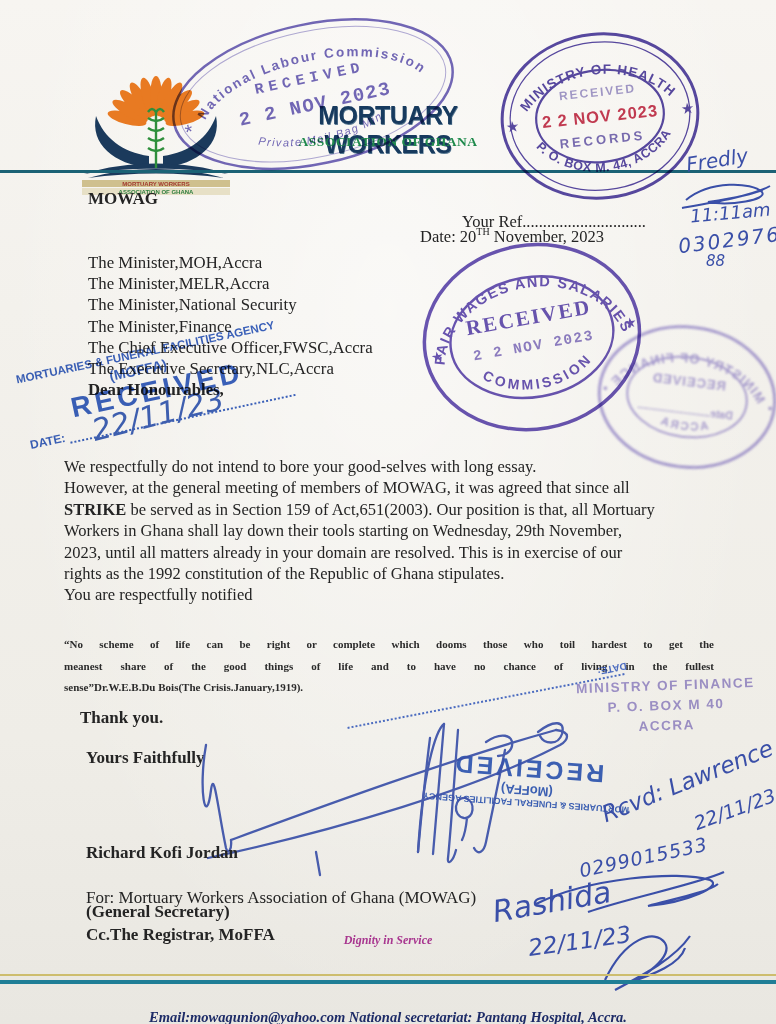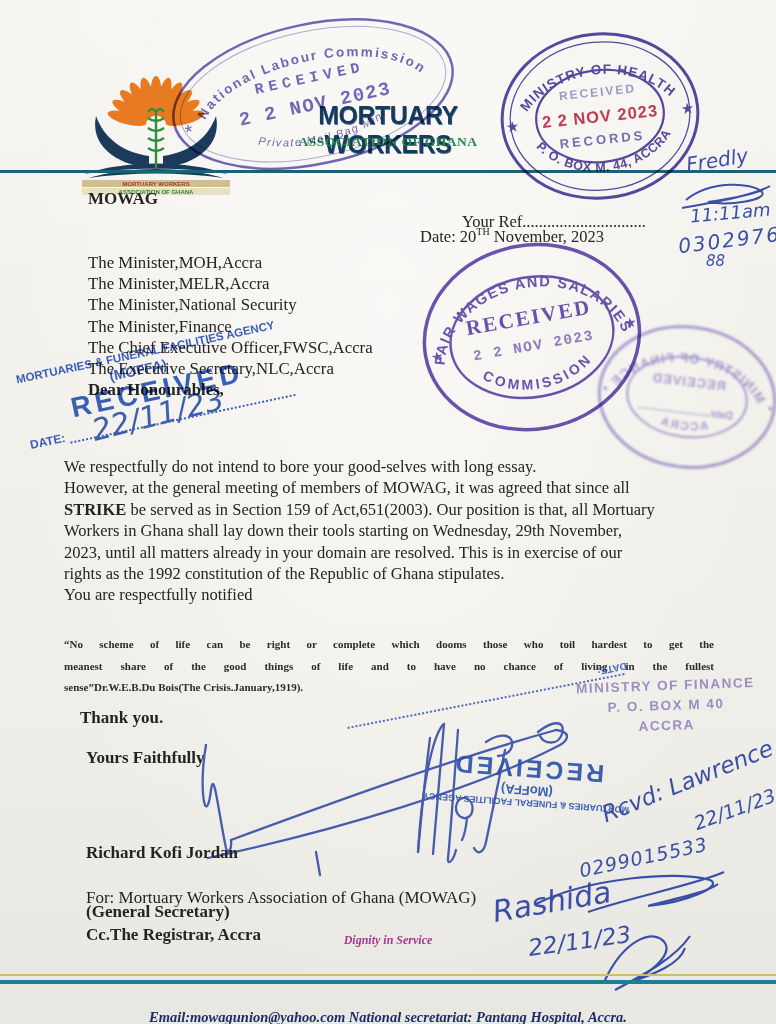--- a/index.html
+++ b/index.html
@@ -242,21 +242,21 @@
   <div class="abs hw" style="left:596px;top:768px;font-size:23px;transform:rotate(-22deg);">Rcvd: Lawrence</div>
   <div class="abs hw" style="left:692px;top:798px;font-size:19px;transform:rotate(-20deg);">22/11/23</div>
   <div class="abs hw" style="left:578px;top:846px;font-size:19px;letter-spacing:1px;transform:rotate(-12deg);">0299015533</div>
   <svg class="abs" style="left:528px;top:862px;" width="200" height="62" viewBox="0 0 200 62">
     <path d="M8,42 C60,16 150,8 182,18 C196,24 160,40 120,44 C150,36 180,30 190,22 M60,50 C100,36 170,22 196,10" stroke="#3a4fa8" fill="none" stroke-width="2.2"></path>
   </svg>
 
   <div class="abs serif b" style="left:86px;top:843px;font-size:17px;">Richard Kofi Jordan</div>
   <div class="abs serif b" style="left:86px;top:865px;font-size:17px;margin-top:37px;">(General Secretary)</div>
   <div class="abs serif" style="left:86px;top:888px;font-size:17px;">For: Mortuary Workers Association of Ghana (MOWAG)</div>
-  <div class="abs serif b" style="left:86px;top:925px;font-size:17px;">Cc.The Registrar, Accra</div>
+  <div class="abs serif b" style="left:86px;top:925px;font-size:17px;">Cc.The Registrar, MoFFA</div>
 
   <div class="abs hw" style="left:492px;top:884px;font-size:30px;transform:rotate(-10deg);">Rashida</div>
   <div class="abs hw" style="left:528px;top:928px;font-size:23px;transform:rotate(-8deg);">22/11/23</div>
   <svg class="abs" style="left:585px;top:918px;" width="110" height="78" viewBox="0 0 110 78">
     <path d="M20,62 C40,20 70,10 80,25 C88,38 60,60 40,66 C70,56 95,46 100,30 M30,72 C60,56 90,40 105,18" stroke="#3a4fa8" fill="none" stroke-width="2.2"></path>
   </svg>
 
   <div class="abs serif b" style="left:238px;top:933px;width:300px;text-align:center;font-style:italic;font-size:12px;color:#a8368f;">Dignity in Service</div>
   <div class="abs" style="left:0;top:974px;width:776px;height:2px;background:#cdbd6e;"></div>
   <div class="abs" style="left:0;top:980px;width:776px;height:3.5px;background:#1f7e96;"></div>

